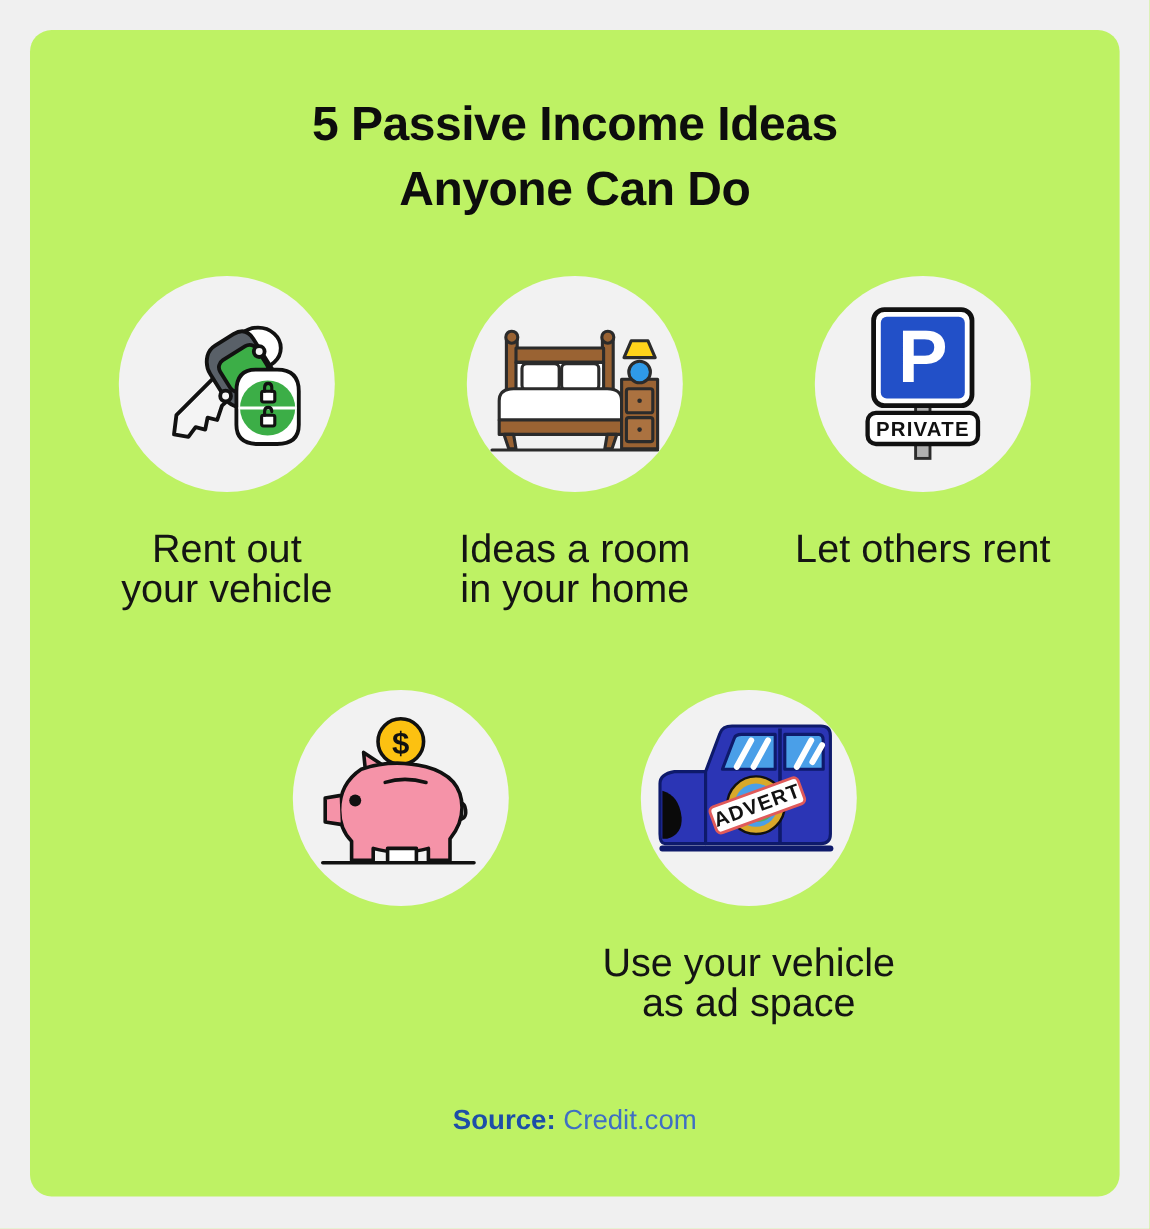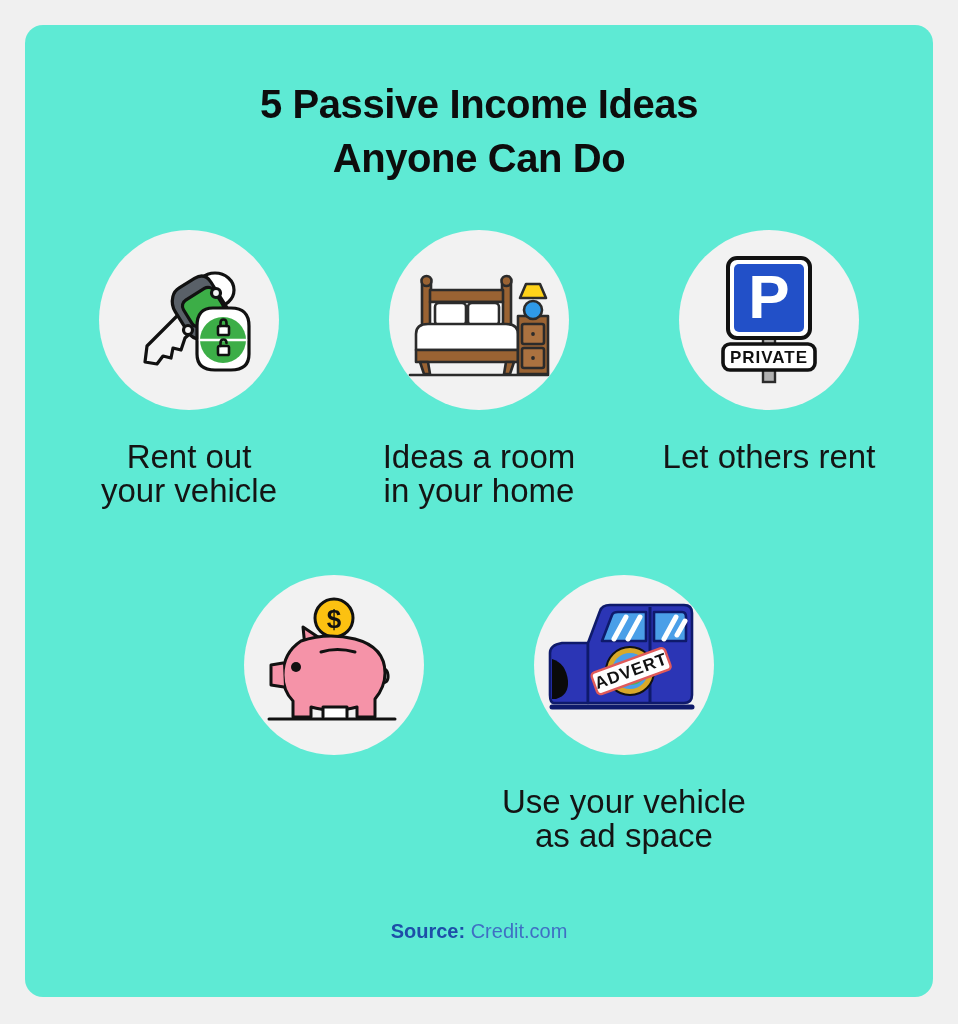--- a/index.html
+++ b/index.html
@@ -13,21 +13,21 @@
     background: #f0f0f0;
     font-family: "Liberation Sans", sans-serif;
     overflow: hidden;
   }
   .card {
     position: absolute;
     left: 25px;
     top: 25px;
     width: 908px;
     height: 972px;
-    background: #5eead4;
+    background: #bef264;
     border-radius: 18px;
     box-sizing: border-box;
     padding-left: 13px;
   }
   .title {
     position: absolute;
     left: 0;
     top: 52px;
     width: 908px;
     text-align: center;
@@ -77,21 +77,21 @@
     font-weight: normal;
   }
   .caption .line { display: block; }
 
   .source {
     position: absolute;
     left: 0;
     top: 895px;
     width: 908px;
     text-align: center;
-    font-size: 20px;
+    font-size: 23px;
     color: #3f6fc4;
   }
   .source .src-label {
     font-weight: bold;
     color: #1d4ea8;
   }
   .source .src-value {
     color: #3f6fc4;
   }
 </style>

